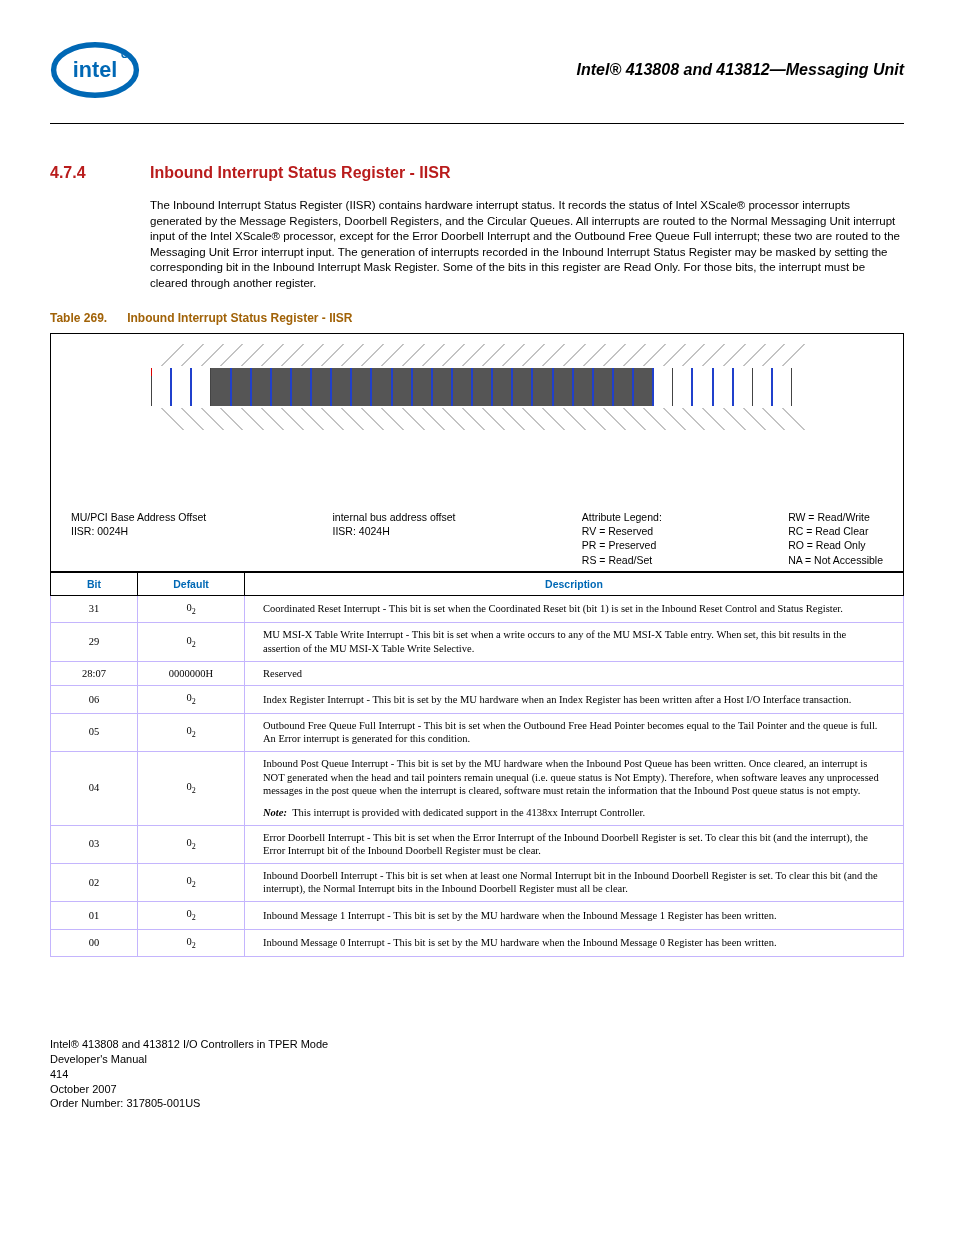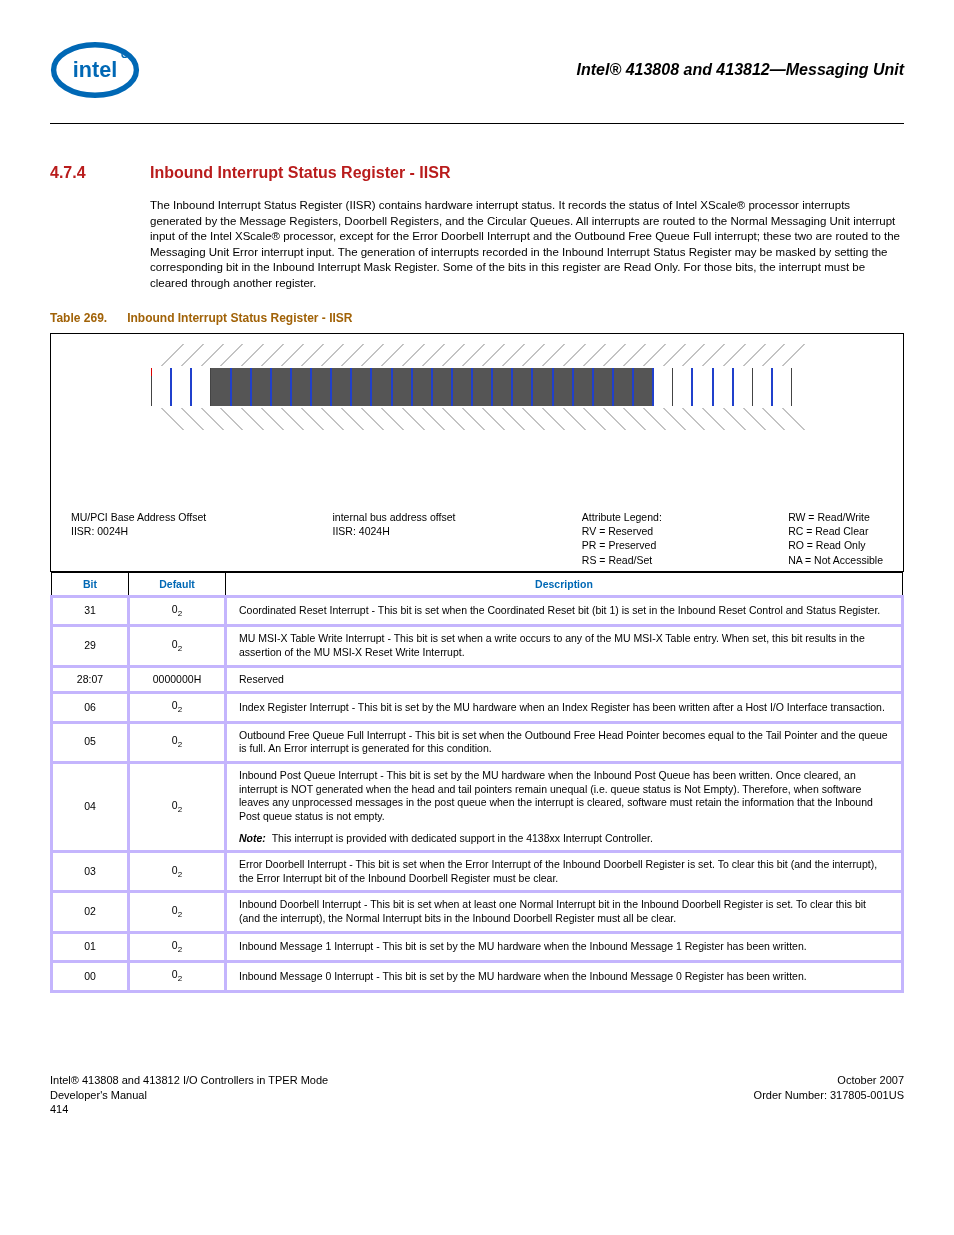--- a/index.html
+++ b/index.html
@@ -125,35 +125,37 @@
     font-size: 10.5px;
   }
   table.bits th {
     color: #0068b5;
     font-weight: bold;
     border: 1px solid #000;
     padding: 5px 6px;
     text-align: center;
   }
   table.bits td {
-    border: 3px solid #c4b5fd;
-    padding: 5px 12px;
+    border: 1px solid #c4b5fd;
+    padding: 5px 18px;
     vertical-align: middle;
     line-height: 1.3;
+    font-family: Liberation Serif, serif;
   }
   table.bits td.bit-col { text-align: center; width: 50px; }
   table.bits td.def-col { text-align: center; width: 70px; }
   .sub2 { font-size: 8px; vertical-align: sub; }
   .note-label { font-weight: bold; font-style: italic; }
   .footer {
     margin-top: 80px;
     display: flex;
     justify-content: space-between;
     font-size: 11px;
     line-height: 1.35;
+    flex-direction: column;
   }
 </style>
 </head>
 <body>
 
 <div class="header">
   <svg class="logo" viewBox="0 0 100 66">
     <ellipse cx="50" cy="33" rx="46" ry="28" fill="none" stroke="#0068b5" stroke-width="6"></ellipse>
     <text x="50" y="41" font-family="Arial" font-size="24" font-weight="bold" fill="#0068b5" text-anchor="middle">intel</text>
     <circle cx="83" cy="16" r="3" fill="none" stroke="#0068b5" stroke-width="1.5"></circle>
@@ -238,21 +240,21 @@
   </thead>
   <tbody id="bits-body">
       <tr>
         <td class="bit-col">31</td>
         <td class="def-col">0<span class="sub2">2</span></td>
         <td>Coordinated Reset Interrupt - This bit is set when the Coordinated Reset bit (bit 1) is set in the Inbound Reset Control and Status Register.</td>
       </tr>
       <tr>
         <td class="bit-col">29</td>
         <td class="def-col">0<span class="sub2">2</span></td>
-        <td>MU MSI-X Table Write Interrupt - This bit is set when a write occurs to any of the MU MSI-X Table entry. When set, this bit results in the assertion of the MU MSI-X Reset Write Interrupt.</td>
+        <td>MU MSI-X Table Write Interrupt - This bit is set when a write occurs to any of the MU MSI-X Table entry. When set, this bit results in the assertion of the MU MSI-X Table Write Selective.</td>
       </tr>
       <tr>
         <td class="bit-col">28:07</td>
         <td class="def-col">0000000H</td>
         <td>Reserved</td>
       </tr>
       <tr>
         <td class="bit-col">06</td>
         <td class="def-col">0<span class="sub2">2</span></td>
         <td>Index Register Interrupt - This bit is set by the MU hardware when an Index Register has been written after a Host I/O Interface transaction.</td>
@@ -289,17 +291,17 @@
       </tr>
     </tbody>
 </table>
 
 <div class="footer">
   <div>
     <span>Intel® 413808 and 413812 I/O Controllers in TPER Mode</span><br>
     <span>Developer's Manual</span><br>
     <span>414</span>
   </div>
-  <div style="text-align:right">
+  <div style="">
     <span>October 2007</span><br>
     <span>Order Number: 317805-001US</span>
   </div>
 </div>
 
 </body></html>

